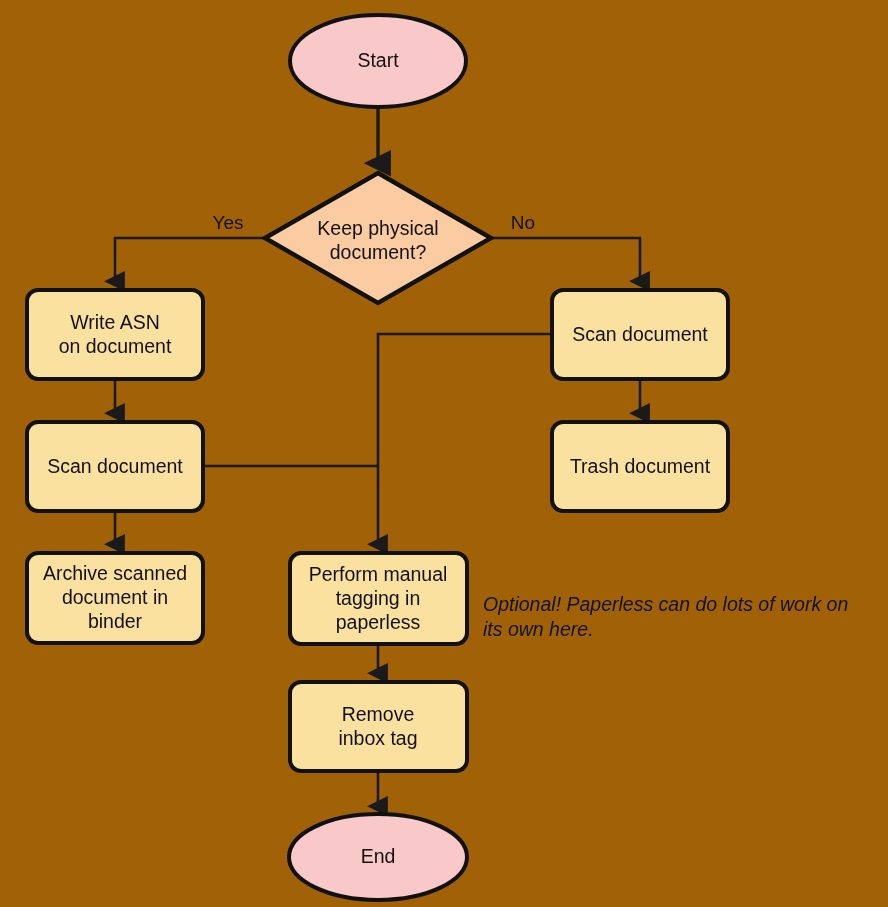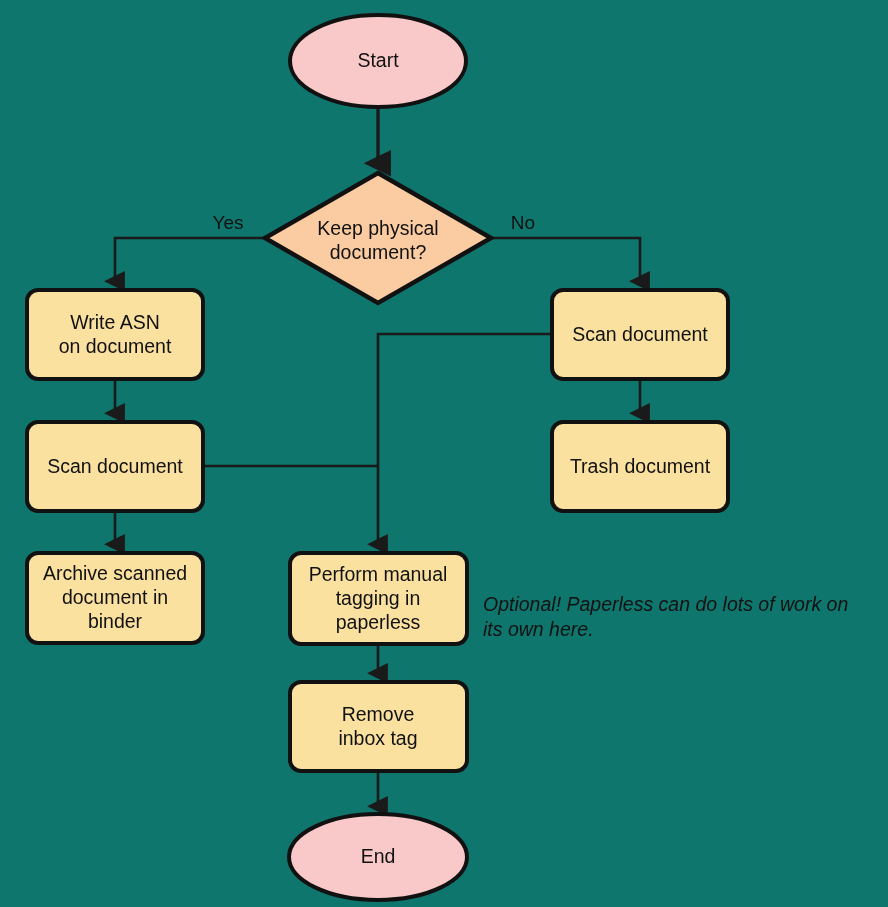--- a/index.html
+++ b/index.html
@@ -8,21 +8,21 @@
     padding: 0;
     background: #ffffff;
   }
   body {
     font-family: "Liberation Sans", sans-serif;
   }
   #canvas {
     position: relative;
     width: 888px;
     height: 907px;
-    background: #0f766e;
+    background: #a16207;
     overflow: hidden;
   }
   #flow-svg {
     position: absolute;
     left: 0;
     top: 0;
     width: 888px;
     height: 907px;
   }
   .node-label {

